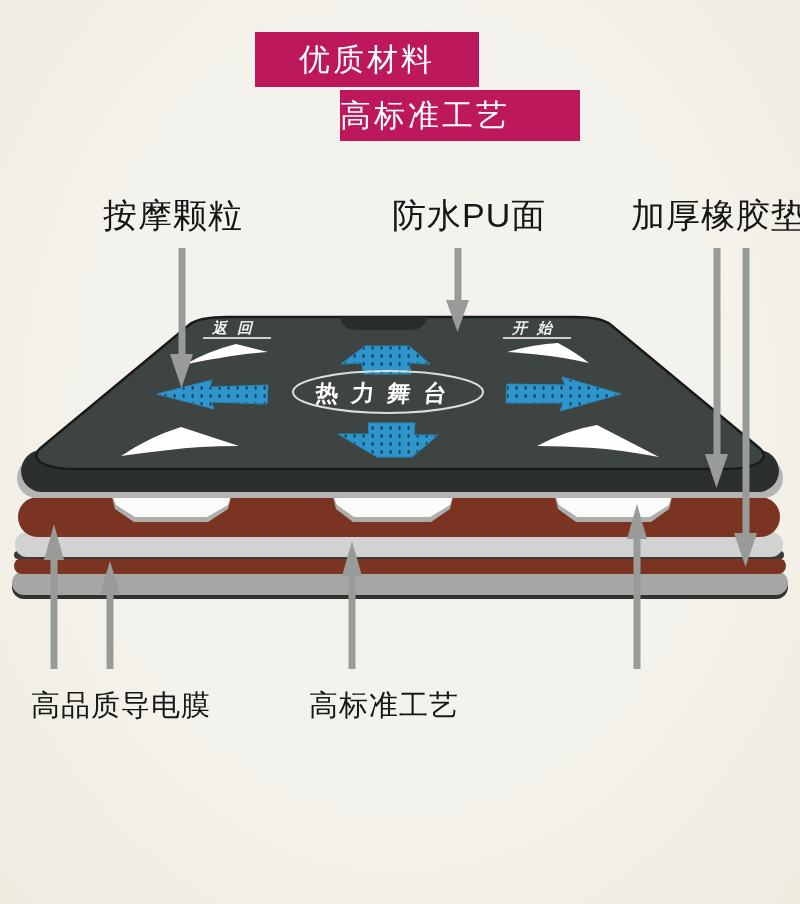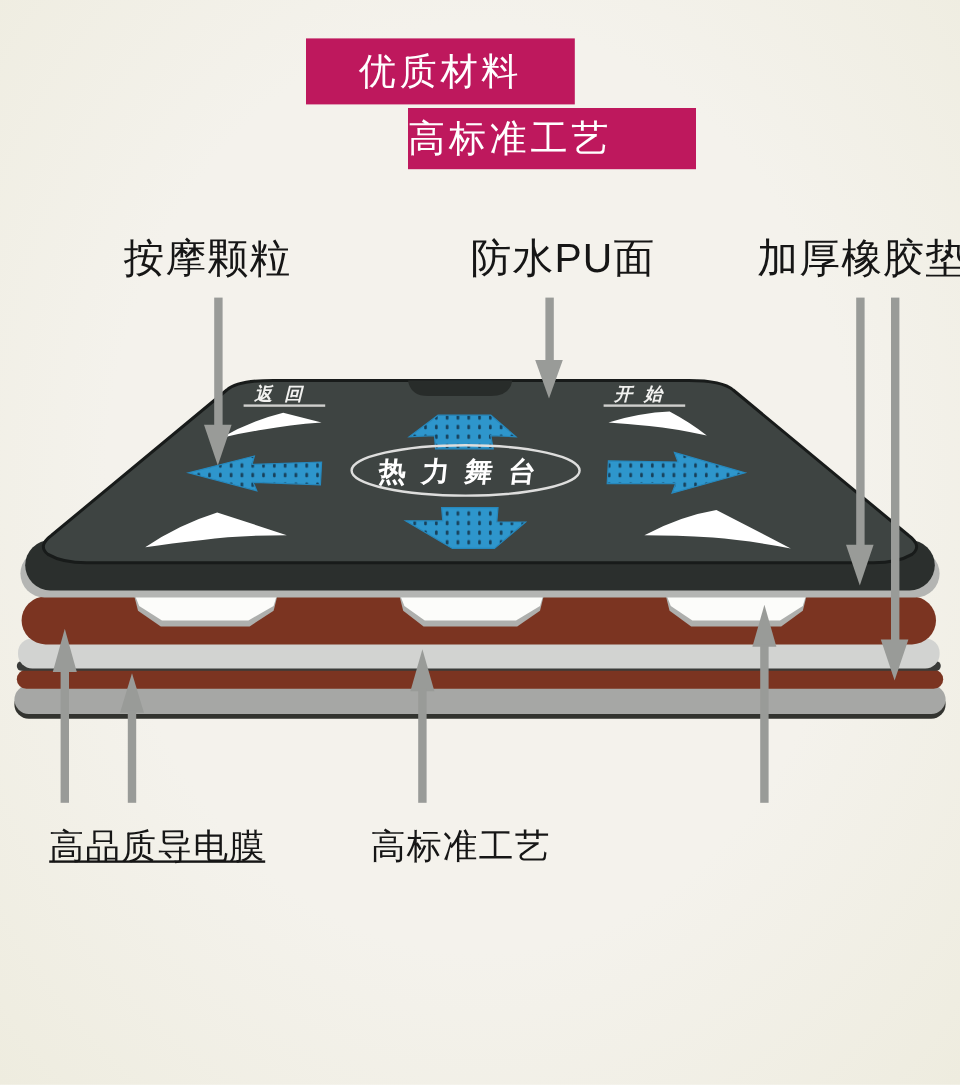--- a/index.html
+++ b/index.html
@@ -18,21 +18,21 @@
   .banner1{left:255px;top:32px;width:224px;height:55px;justify-content:center;}
   .banner2{left:340px;top:90px;width:240px;height:51px;justify-content:flex-start;padding-right:6px;box-sizing:border-box;}
   .callout{
     position:absolute;color:#161616;font-size:34px;letter-spacing:1px;
     white-space:nowrap;font-weight:400;
   }
   .callout.bottom{font-size:29px;}
   .c-massage{left:103px;top:193px;}
   .c-pu{left:392px;top:193px;}
   .c-rubber{left:631px;top:193px;}
-  .c-conductive{left:41px;top:686px;text-decoration:underline;}
+  .c-conductive{left:31px;top:686px;}
   .c-sponge{left:309px;top:686px;}
   .c-eva{left:565px;top:686px;}
   svg.illustration{position:absolute;left:0;top:0;}
 </style>
 </head>
 <body>
 
 <div class="stage">
 
   <div class="banner banner1">

